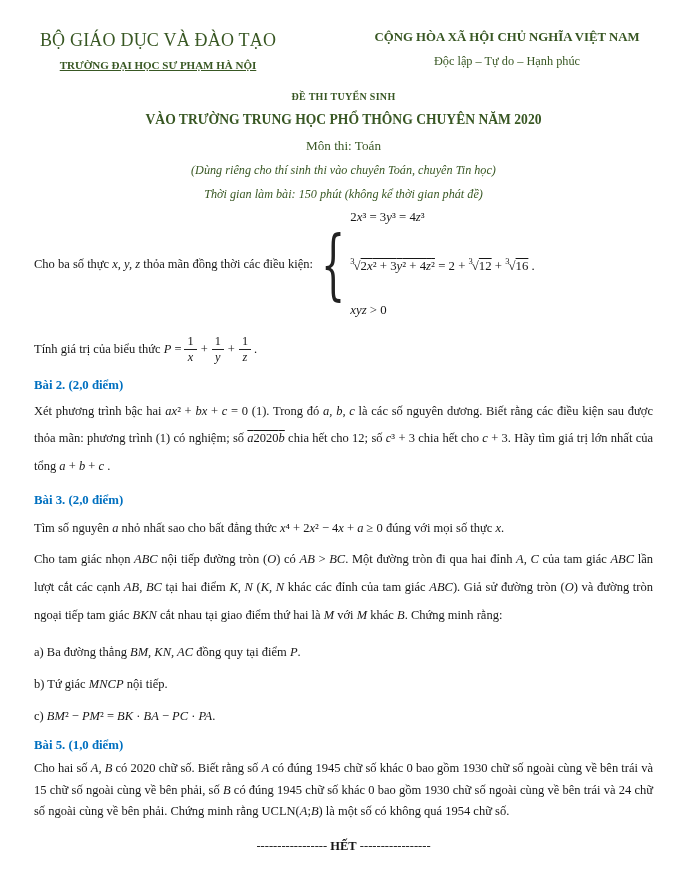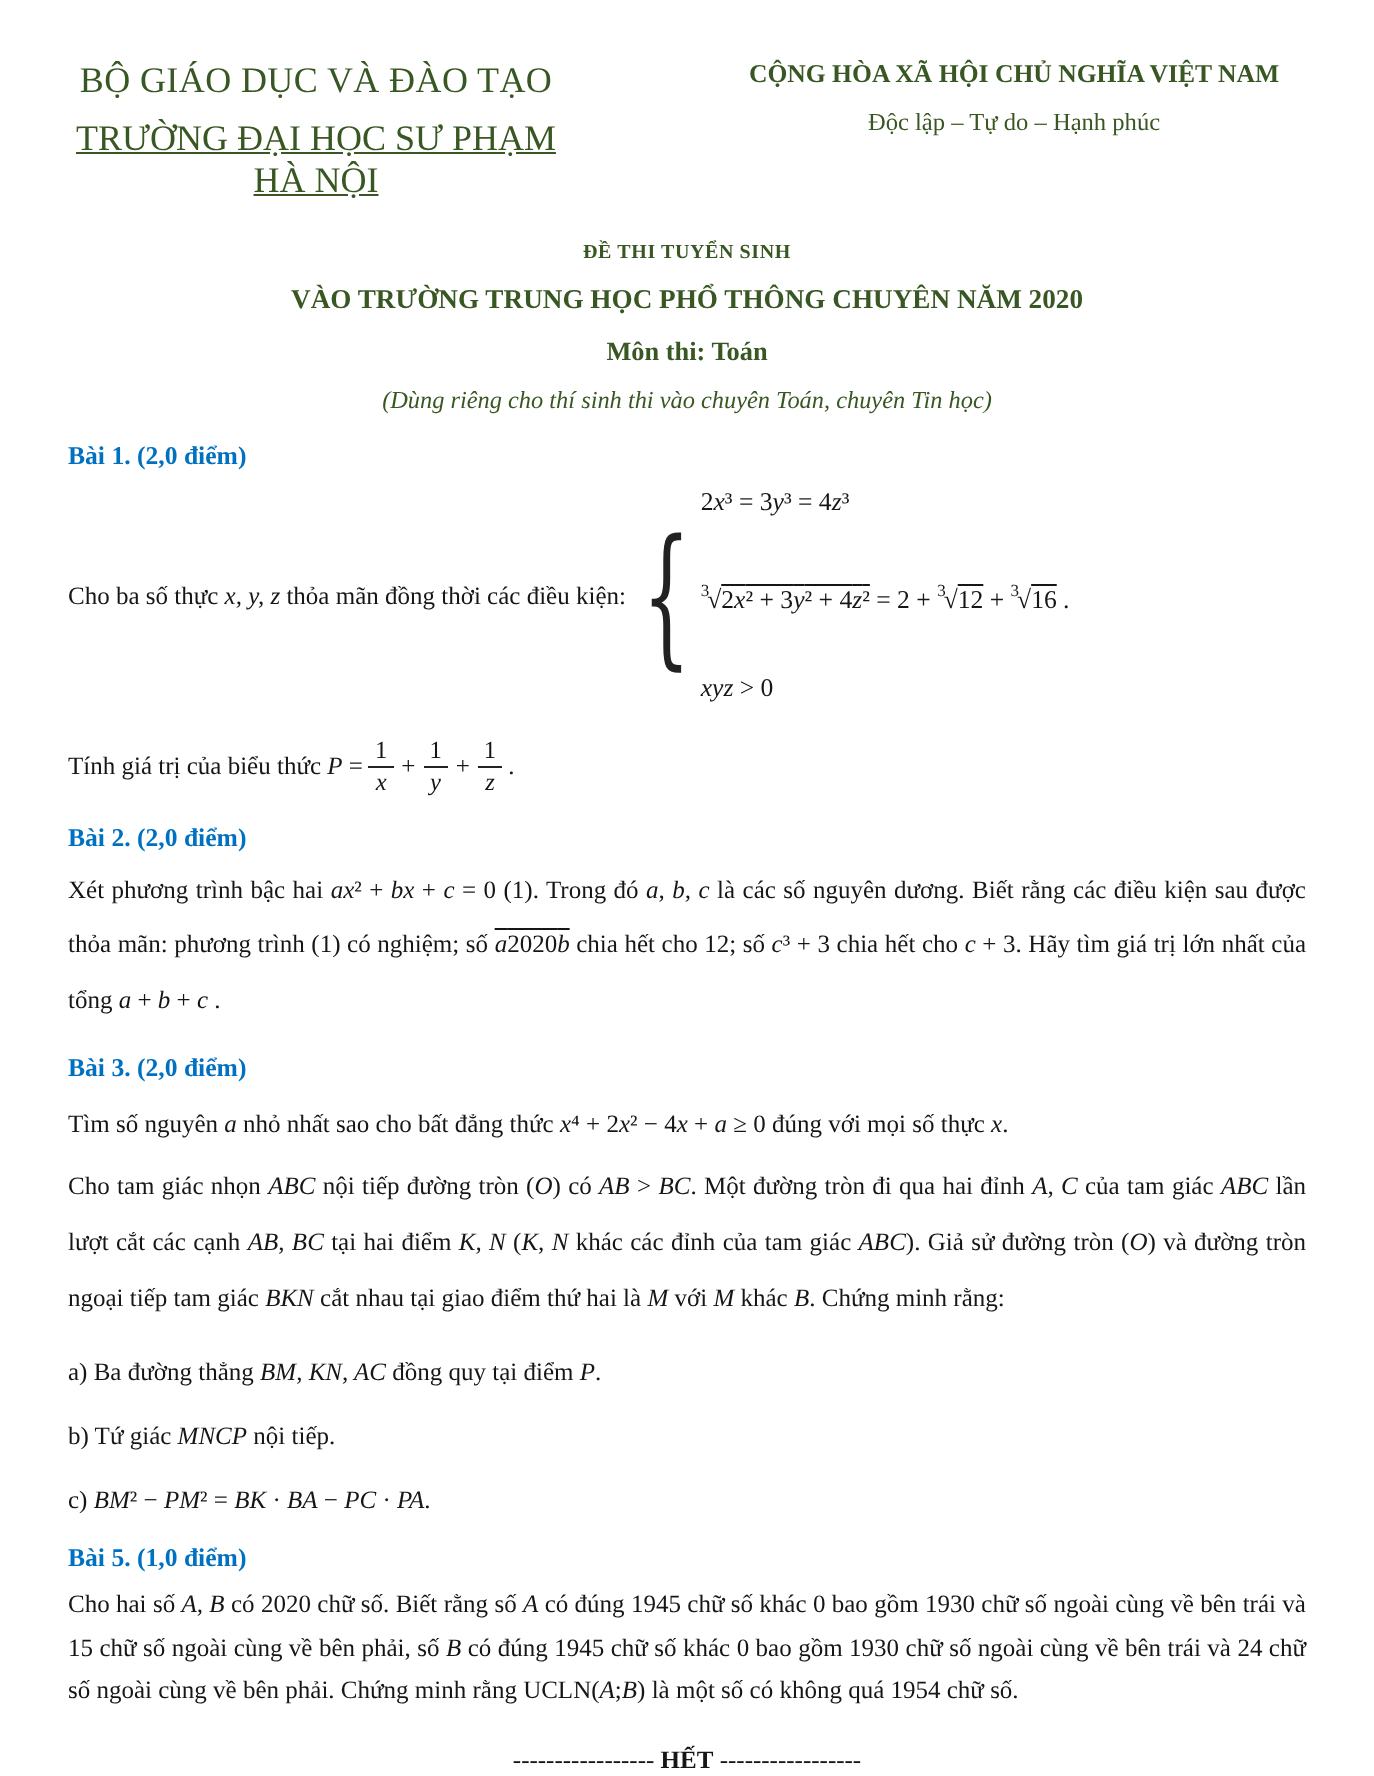--- a/index.html
+++ b/index.html
@@ -14,29 +14,29 @@
     color: #161616;
     overflow: hidden;
   }
 
   
   .header { display: flex; justify-content: space-between; align-items: flex-start; }
   .hdr { text-align: center; color: #385723; }
   .hdr-left { width: 248px; }
   .hdr-right { width: 292px; }
   .hl1 { font-size: 18px; letter-spacing: 0.2px; }
-  .hl2 { font-size: 18px; font-weight: normal; text-decoration: underline; margin-top: 8px; }
+  .hl2 { font-size: 11px; font-weight: bold; text-decoration: underline; margin-top: 8px; }
   .hr1 { font-size: 12.8px; font-weight: bold; }
   .hr2 { font-size: 12.3px; margin-top: 9px; }
 
   
   .titles { text-align: center; color: #385723; }
   .t1 { margin-top: 20px; font-size: 10px; font-weight: bold; letter-spacing: 0.3px; }
   .t2 { margin-top: 10px; font-size: 13.6px; font-weight: bold; }
-  .subject { margin-top: 10px; font-size: 13.2px; font-weight: bold; }
+  .subject { margin-top: 10px; font-size: 13.2px; font-weight: normal; }
   .note { margin-top: 9px; font-size: 12.2px; font-style: italic; }
 
   
   .bai-heading { margin-top: 13px; color: #0070C0; font-weight: bold; font-size: 12.8px; }
   .para { margin-top: 5px; text-align: justify; line-height: 27.5px; }
   .para-b4 { line-height: 28px; }
   .para-b5 { line-height: 21.5px; }
   .single-line { margin-top: 8px; line-height: 24px; }
   .item { margin-top: 14px; line-height: 18px; }
 
@@ -87,24 +87,24 @@
       <div class="hr1">CỘNG HÒA XÃ HỘI CHỦ NGHĨA VIỆT NAM</div>
       <div class="hr2">Độc lập – Tự do – Hạnh phúc</div>
     </div>
   </div>
 
   <div class="titles">
     <div class="t1">ĐỀ THI TUYỂN SINH</div>
     <div class="t2">VÀO TRƯỜNG TRUNG HỌC PHỔ THÔNG CHUYÊN NĂM 2020</div>
     <div class="subject">Môn thi: Toán</div>
     <div class="note">(Dùng riêng cho thí sinh thi vào chuyên Toán, chuyên Tin học)</div>
+    <div class="note">Thời gian làm bài: 150 phút (không kể thời gian phát đề)</div>
   </div>
 
   <div>
-    <div class="bai-heading">Bài 1. (2,0 điểm)</div>
     <div class="b1row">
       <span class="intro"><span>Cho ba số thực </span><span class="v">x, y, z</span><span> thỏa mãn đồng thời các điều kiện: </span></span>
       <span class="brace">{</span>
       <span class="sys">
         <span class="sysrow"><span>2</span><span class="v">x</span><span>³ = 3</span><span class="v">y</span><span>³ = 4</span><span class="v">z</span><span>³</span></span>
         <span class="sysrow"><span class="ri">3</span><span>√</span><span class="rad">2</span><span class="rad v">x</span><span class="rad">² + 3</span><span class="rad v">y</span><span class="rad">² + 4</span><span class="rad v">z</span><span class="rad">²</span><span> = 2 + </span><span class="ri">3</span><span>√</span><span class="rad">12</span><span> + </span><span class="ri">3</span><span>√</span><span class="rad">16</span><span> .</span></span>
         <span class="sysrow"><span class="v">xyz</span><span> &gt; 0</span></span>
       </span>
     </div>
     <div class="b1val">

